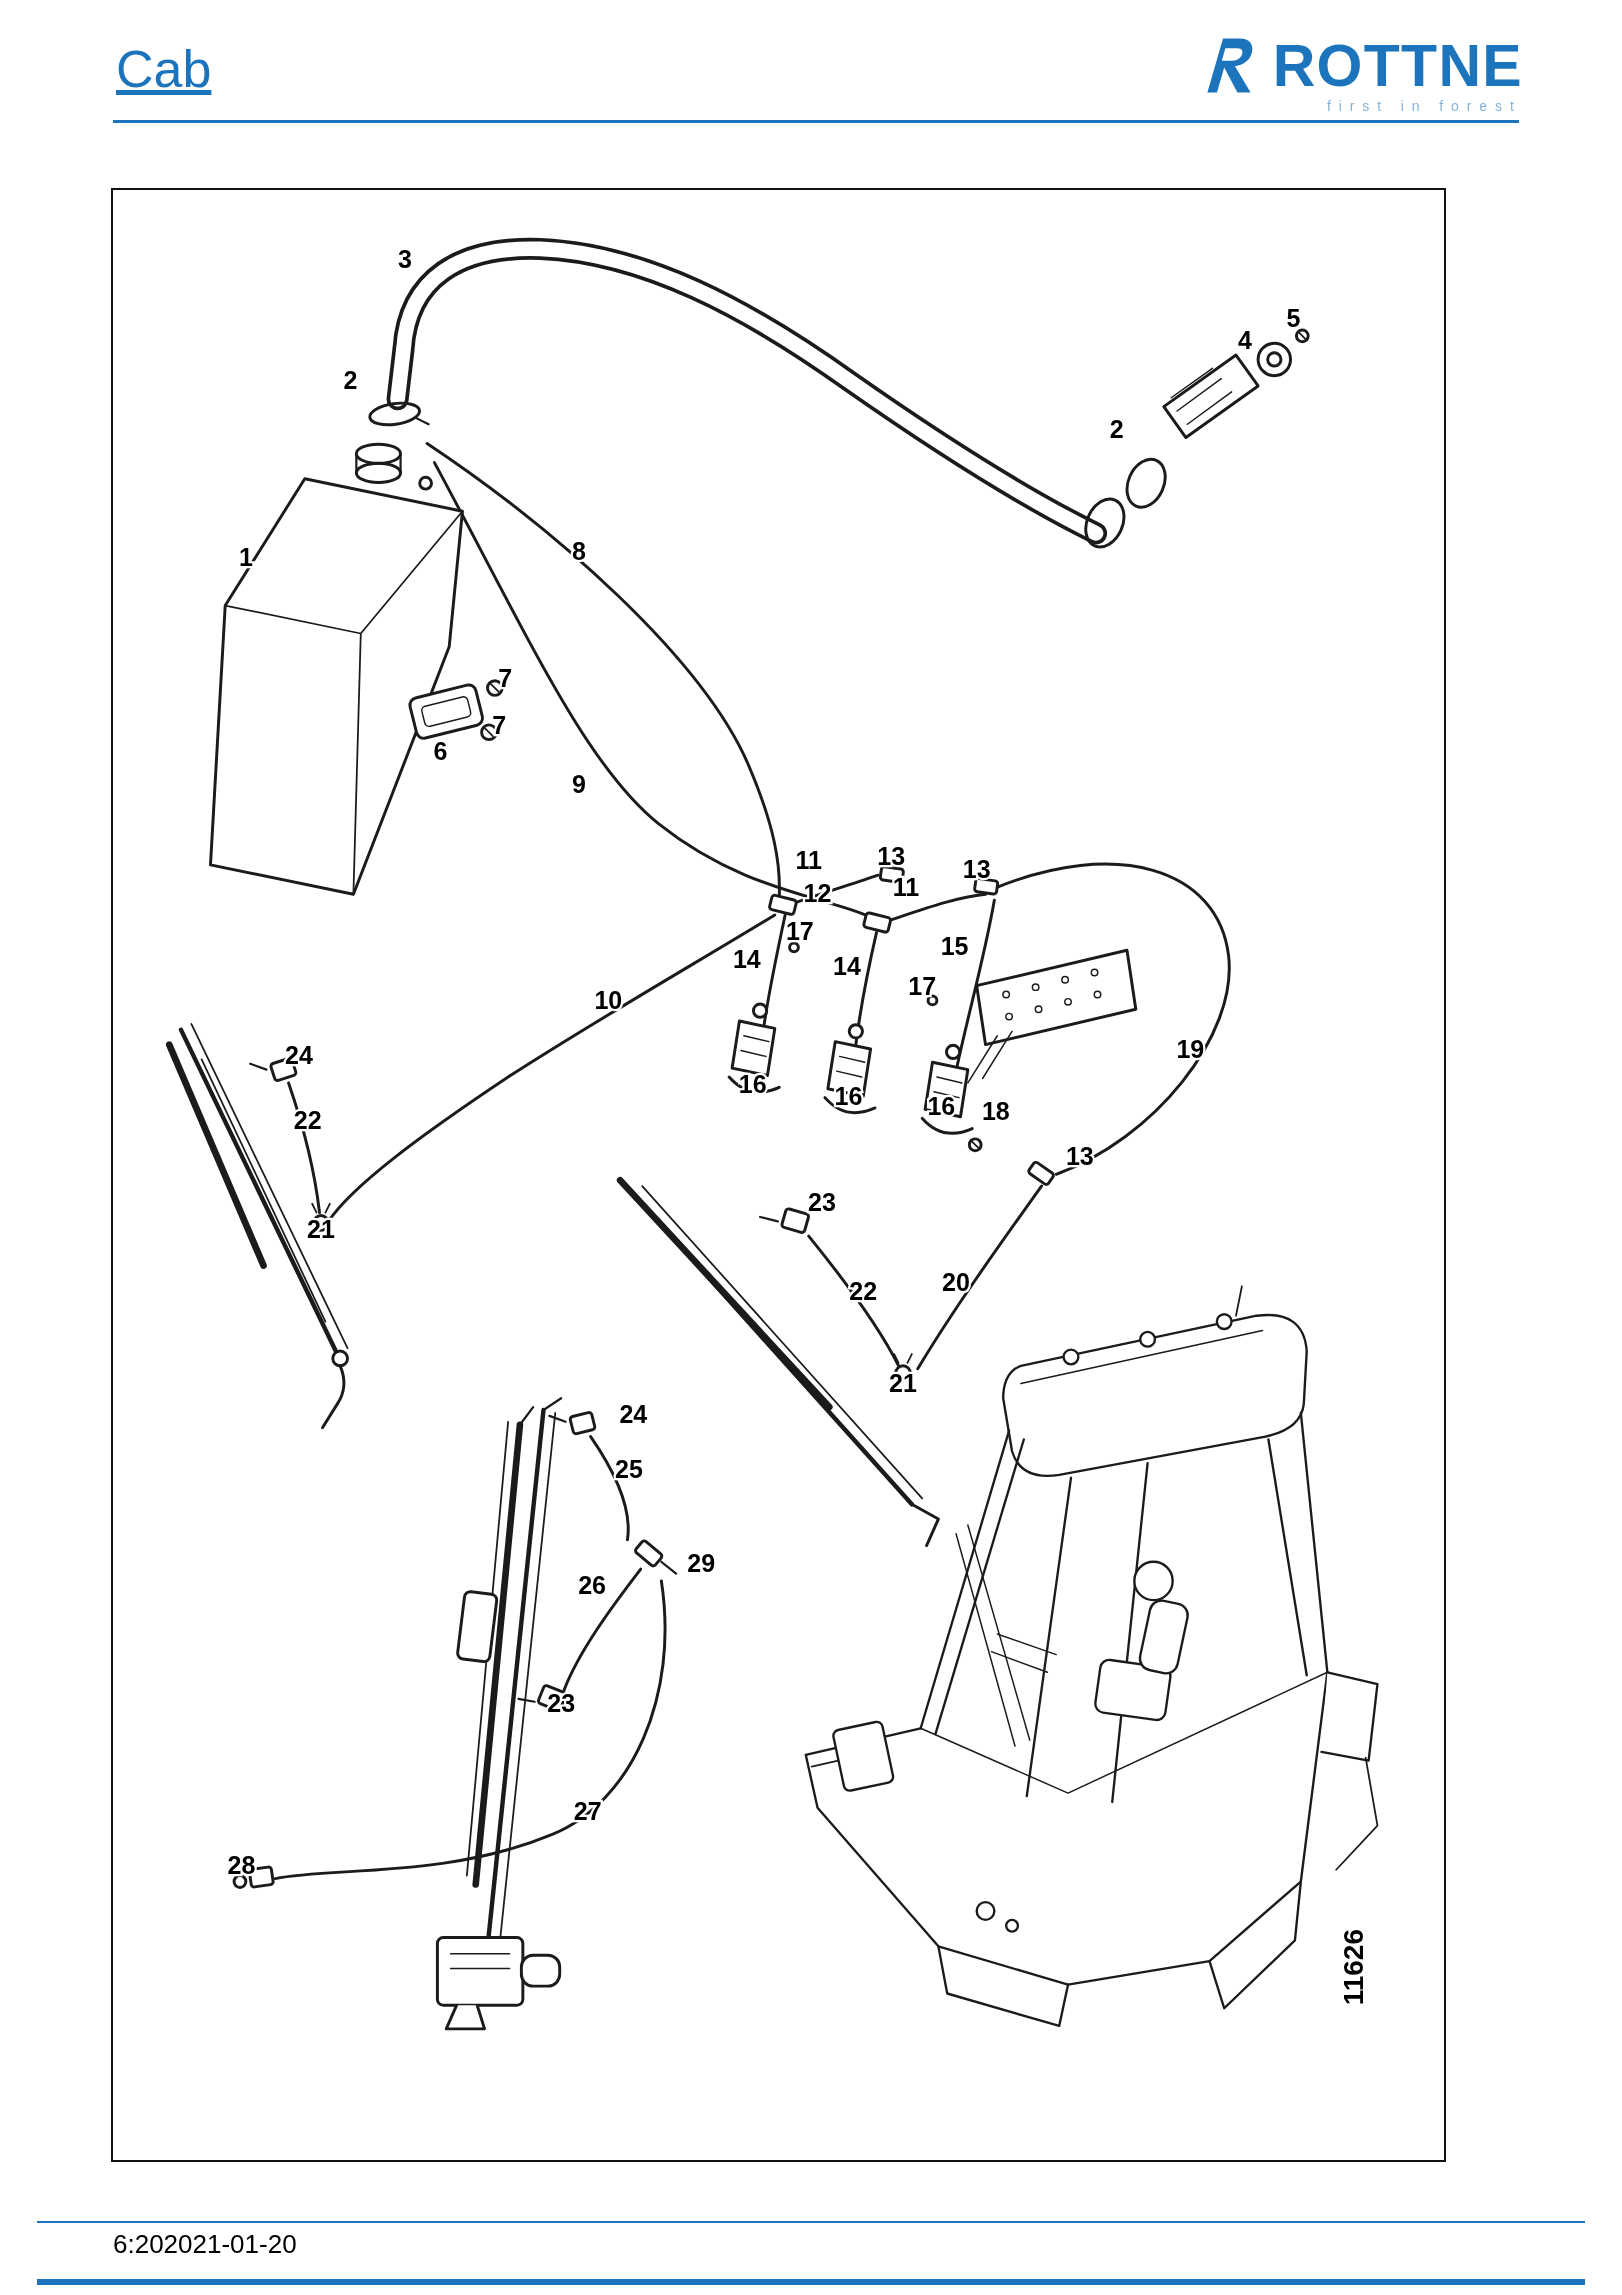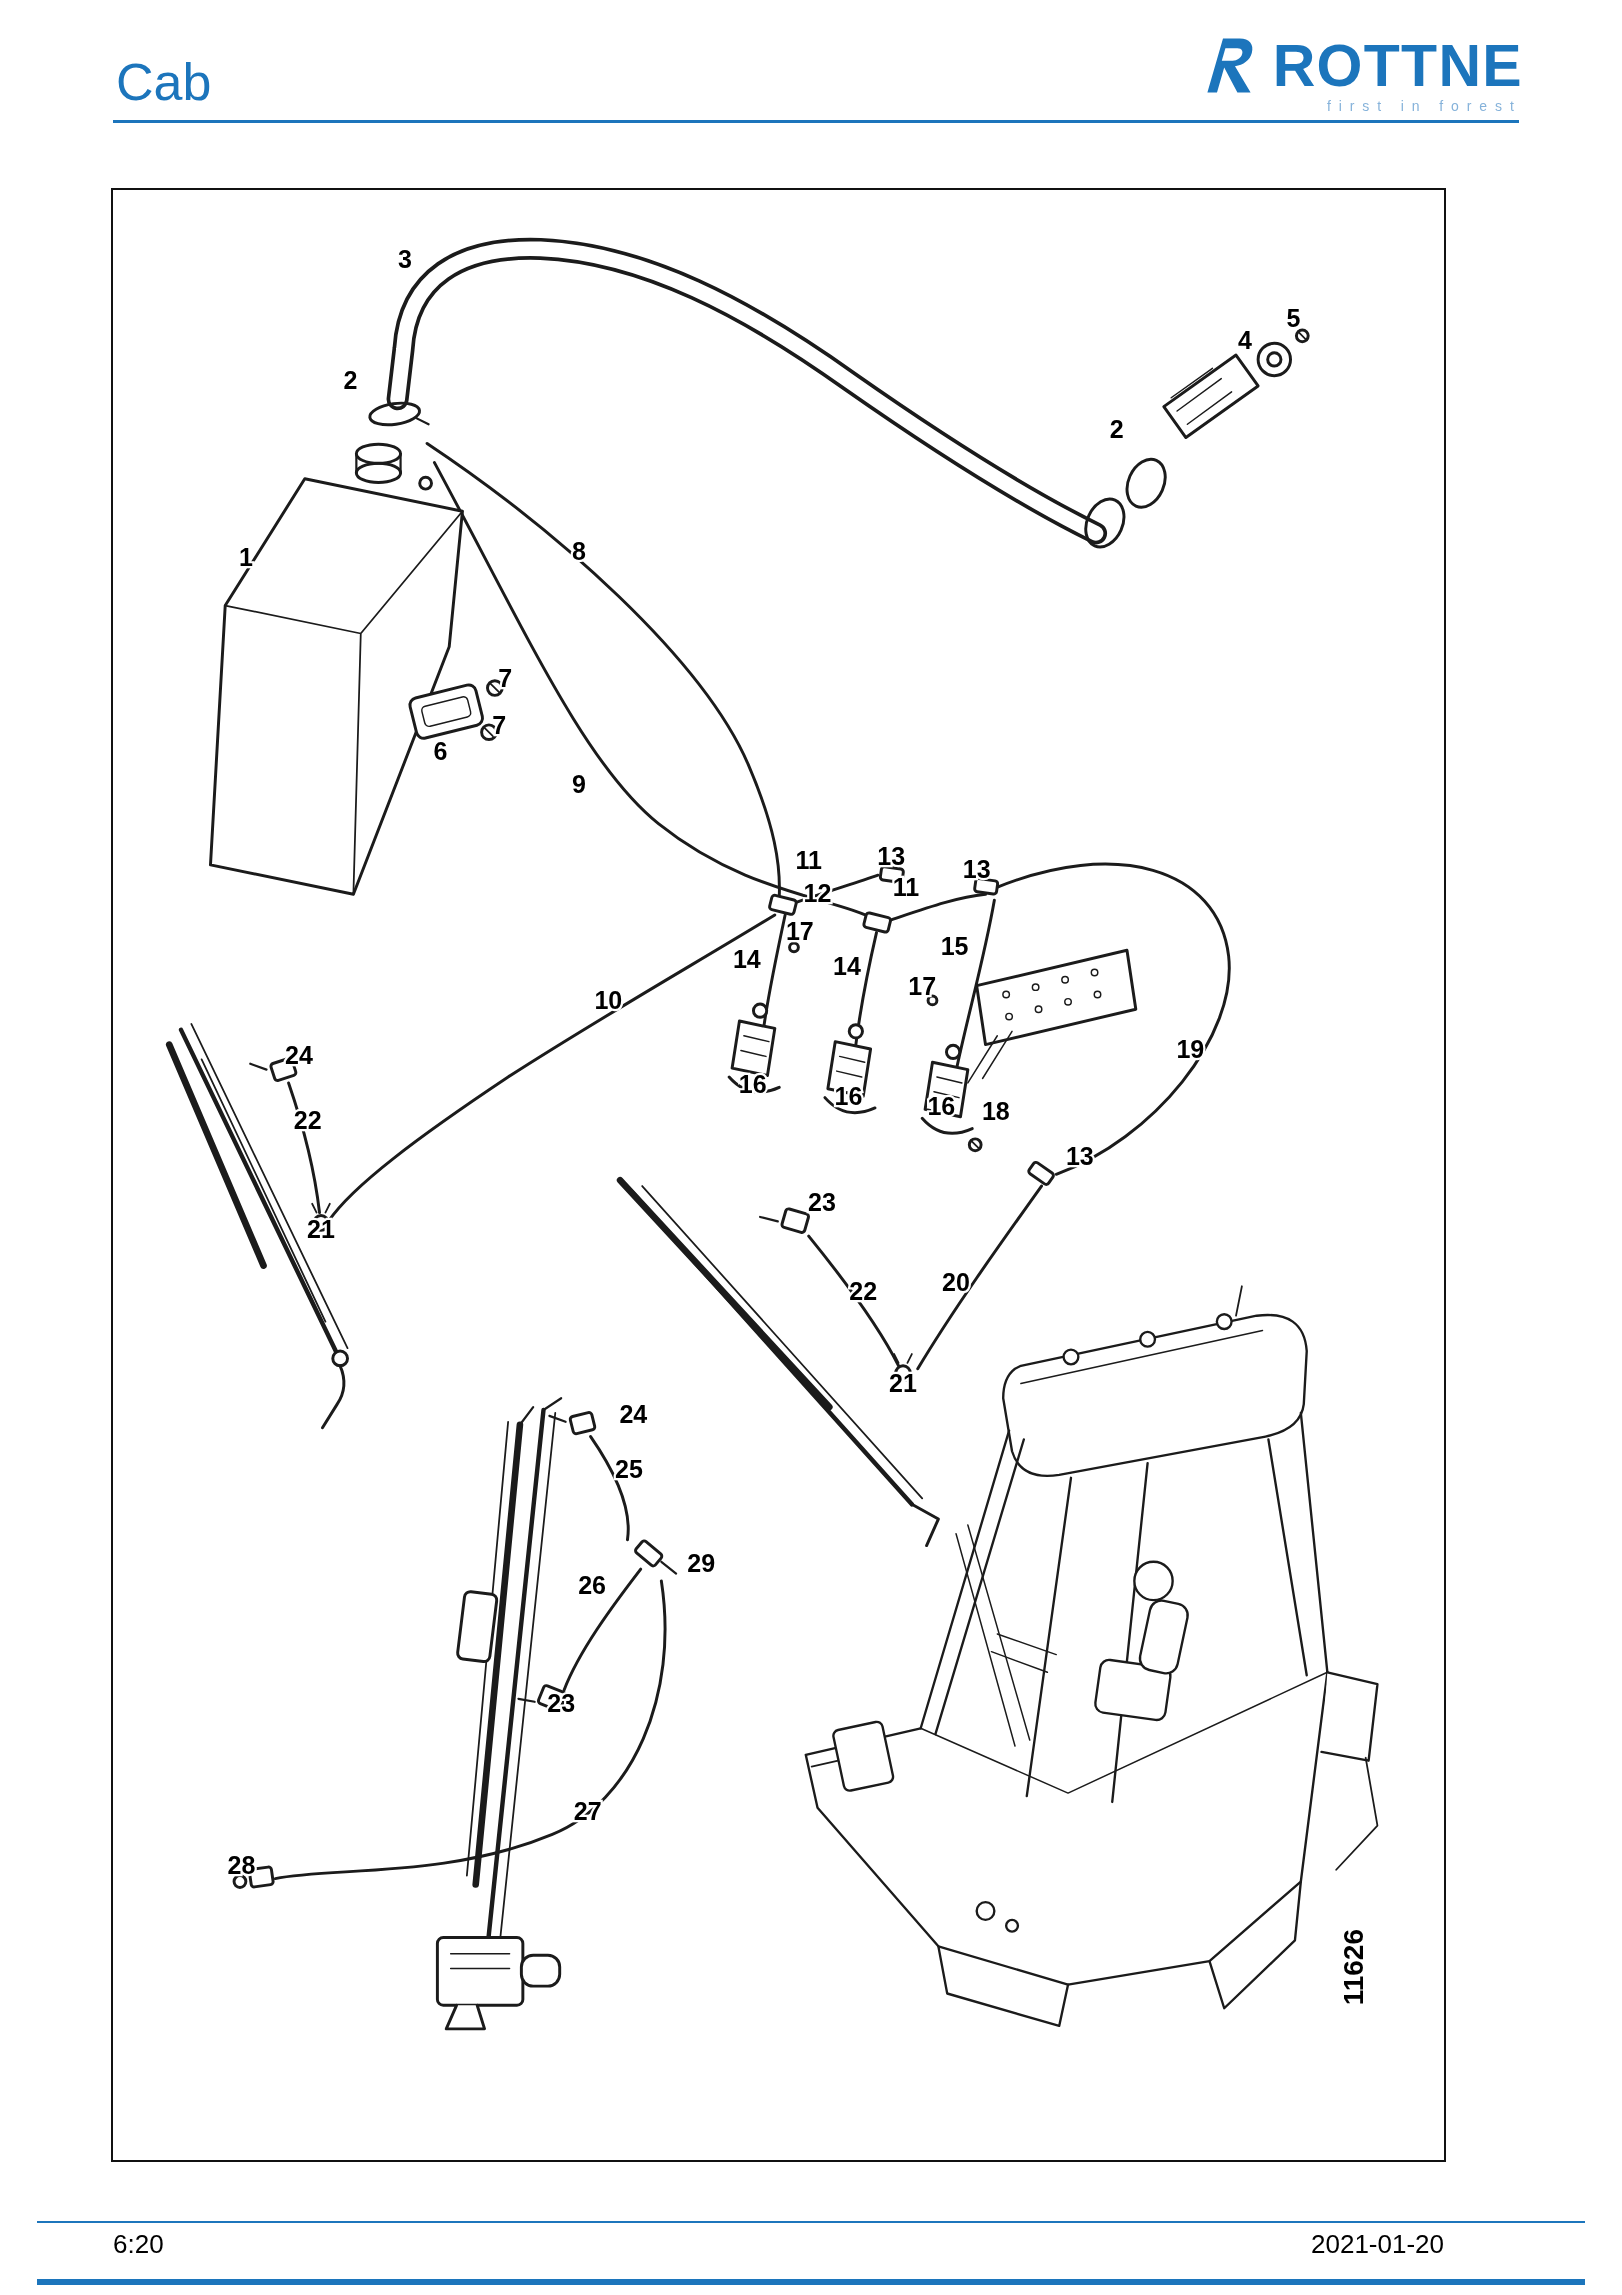--- a/index.html
+++ b/index.html
@@ -13,22 +13,22 @@
     width:1622px;height:2295px;
     background:#fff;
     font-family:"Liberation Sans",sans-serif;
     overflow:hidden;
   }
   .page-header{
     position:absolute;top:35px;left:116px;right:99px;
     display:flex;justify-content:space-between;align-items:flex-start;
   }
   .page-title{
-    margin:17px 0 0 0;
-    font-size:52px;font-weight:400;color:var(--accent);
+    margin:4px 0 0 0;
+    font-size:52px;font-weight:400;color:var(--accent);text-decoration:underline;
   }
   .brand{display:flex;flex-direction:column;align-items:flex-end}
   .brand-row{display:flex;align-items:flex-end;gap:14px}
   .brand-mark{width:60px;height:60px}
   .brand-name{
     font-size:59px;line-height:58px;font-weight:800;
     color:var(--accent);letter-spacing:1.3px;
   }
   .brand-tagline{
     font-size:14px;letter-spacing:7.9px;color:var(--accent-light);
@@ -51,21 +51,21 @@
   }
   .figure-id{
     font-family:"Liberation Sans",sans-serif;
     font-size:19px;font-weight:bold;fill:#000;
   }
   .footer-rule{position:absolute;left:37px;right:37px;height:2px;background:var(--accent)}
   .footer-rule.top{top:2221px}
   .footer-bar{position:absolute;left:37px;right:37px;top:2279px;height:5.9px;background:var(--accent)}
   .page-footer{
     position:absolute;top:2229px;left:113px;right:178px;
-    display:flex;justify-content:space-between;align-items:baseline;
+    display:flex;justify-content:flex-start;align-items:baseline;
     font-size:26px;color:#000;
   }
 </style>
 </head>
 <body>
 
 <div class="page">
 
   <header class="page-header">
     <h1 class="page-title">Cab</h1>

